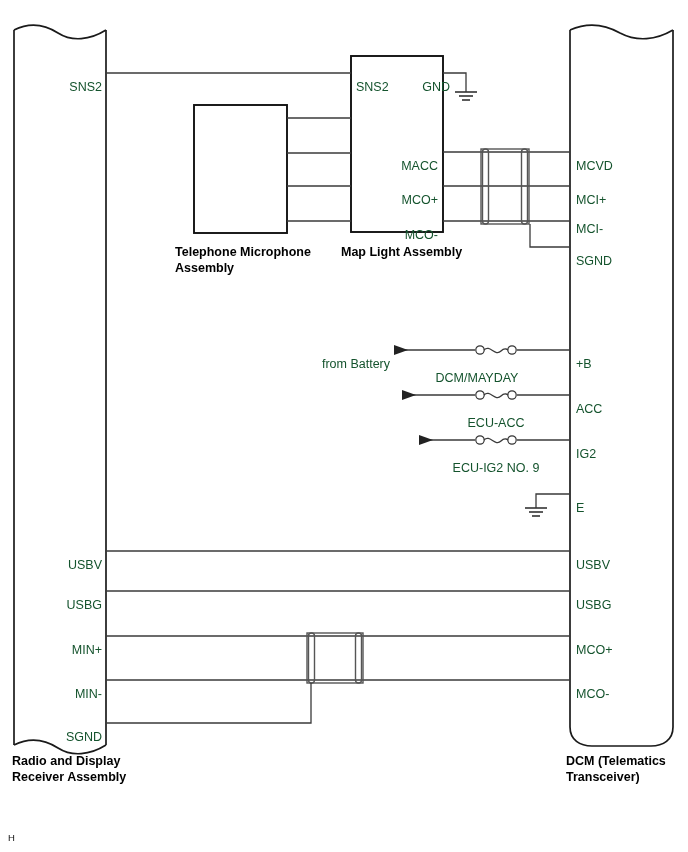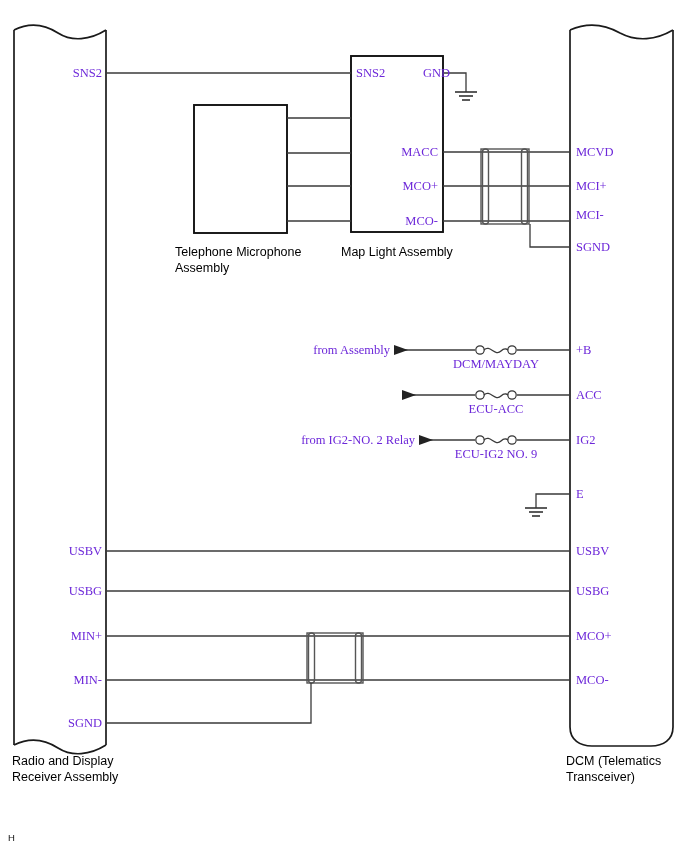--- a/index.html
+++ b/index.html
@@ -53,39 +53,41 @@
   .fuse-circle {
     stroke: #333333;
     stroke-width: 1.2;
     fill: #ffffff;
   }
   .arrow-head {
     fill: #222222;
   }
   .lbl {
     position: absolute;
-    font-family: Liberation Serif, serif;
+    font-family: Liberation Sans, sans-serif;
     font-size: 12.5px;
     line-height: 15px;
-    color: #6d28d9;
+    color: #14532d;
     white-space: pre;
+    margin-top: 14px;
   }
   .lbl-r {
     text-align: right;
   }
   .lbl-c {
     text-align: center;
   }
   .caption {
     position: absolute;
     font-family: "Liberation Sans", sans-serif;
     font-size: 12.5px;
     line-height: 15.5px;
     color: #000000;
     white-space: pre-line;
+    font-weight: bold;
   }
   .page-mark {
     position: absolute;
     font-family: "Liberation Sans", sans-serif;
     font-size: 9.5px;
     color: #111111;
   }
 </style>
 </head>
 <body>
@@ -231,26 +233,25 @@
   <div class="lbl" style="left:576px; top:487px;">E</div>
 
   <div class="lbl" style="left:576px; top:544px;">USBV</div>
 
   <div class="lbl" style="left:576px; top:584px;">USBG</div>
 
   <div class="lbl" style="left:576px; top:629px;">MCO+</div>
 
   <div class="lbl" style="left:576px; top:673px;">MCO-</div>
 
-  <div class="lbl lbl-r" style="left:240px; top:343px; width:150px;">from Assembly</div>
-
-
-  <div class="lbl lbl-r" style="left:240px; top:433px; width:175px;">from IG2-NO. 2 Relay</div>
-
-  <div class="lbl lbl-c" style="left:426px; top:357px; width:140px;">DCM/MAYDAY</div>
+  <div class="lbl lbl-r" style="left:240px; top:343px; width:150px;">from Battery</div>
+
+
+
+  <div class="lbl lbl-c" style="left:407px; top:357px; width:140px;">DCM/MAYDAY</div>
 
   <div class="lbl lbl-c" style="left:426px; top:402px; width:140px;">ECU-ACC</div>
 
   <div class="lbl lbl-c" style="left:426px; top:447px; width:140px;">ECU-IG2 NO. 9</div>
 
   <div class="caption" style="left:175px; top:245px; width:160px;">Telephone Microphone
 Assembly</div>
 
   <div class="caption" style="left:341px; top:245px; width:160px;">Map Light Assembly</div>
 

